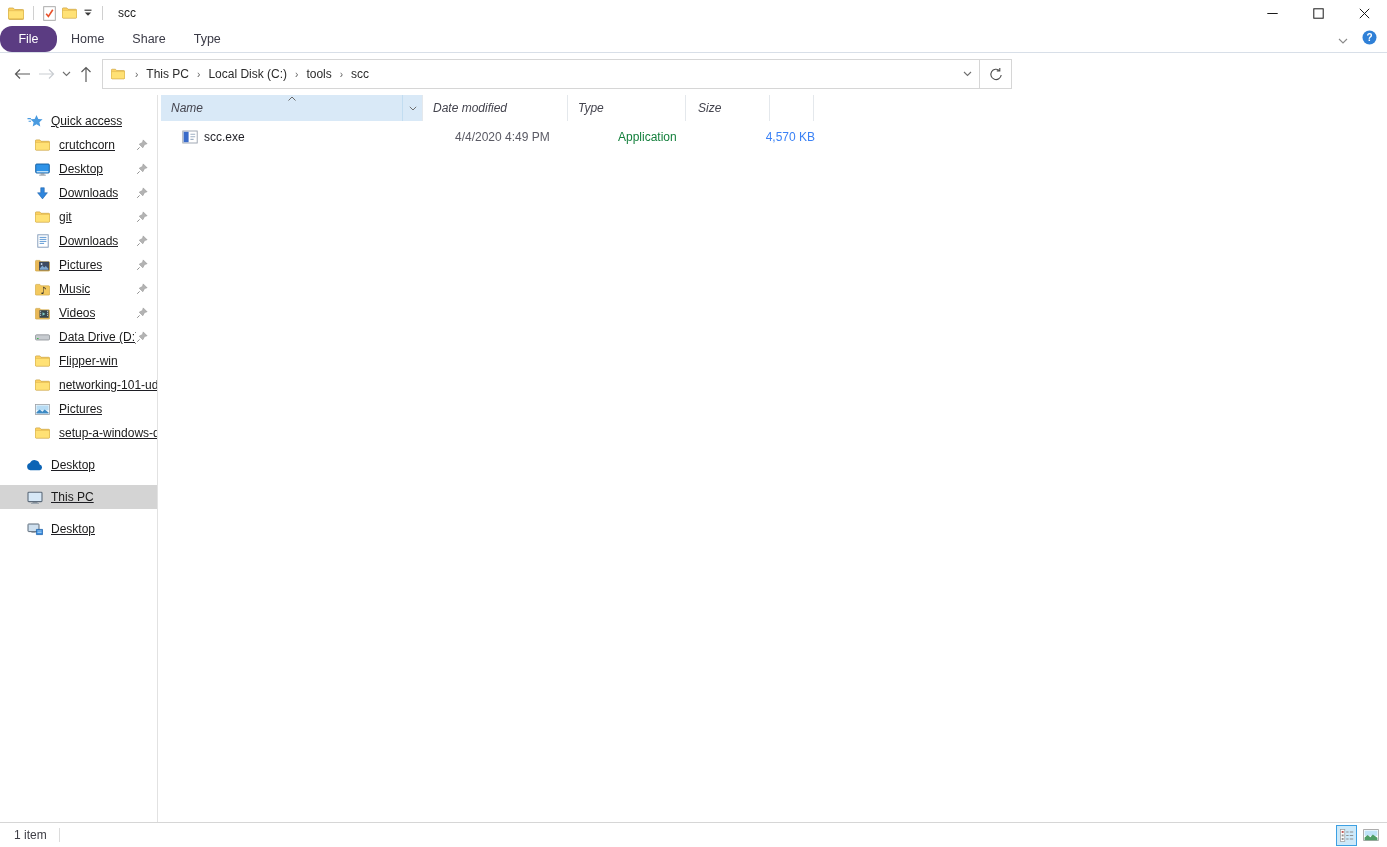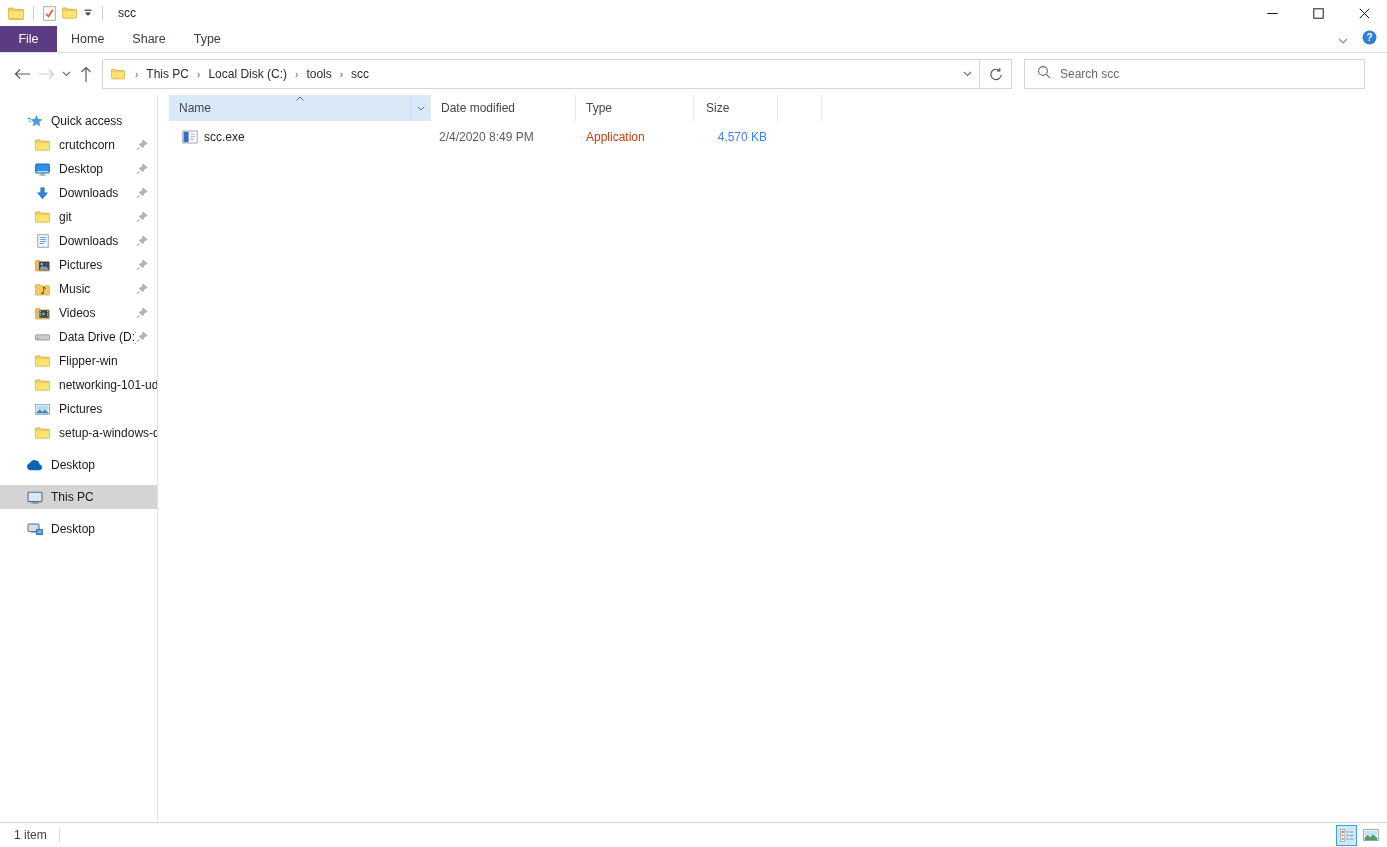--- a/index.html
+++ b/index.html
@@ -16,72 +16,72 @@
   .qat { display:flex; align-items:center; gap:6px; }
   .qat .sep { width:1px; height:14px; background:#d0d0d0; margin:0 3px; }
   .qat-btn { display:flex; align-items:center; justify-content:center; }
   .title-text { font-size:12px; color:#1a1a1a; margin-left:6px; }
   .win-controls { margin-left:auto; display:flex; height:26px; }
   .win-btn { width:46px; height:26px; display:flex; align-items:center; justify-content:center; }
 
   
   .ribbon-row { height:27px; display:flex; align-items:stretch; border-bottom:1px solid #d8dfe8; background:#fff; }
   .tab { display:flex; align-items:center; padding:0 14px; font-size:12.5px; color:#3a3a46; cursor:default; }
-  .tab.file { background:#5b3c82; color:#ffffff; width:57px; justify-content:center; padding:0; }
+  .tab.file { background:#5b3c82; color:#ffffff; width:57px; justify-content:center; padding:0;border-radius:12px; }
   .ribbon-right { margin-left:auto; display:flex; align-items:center; gap:14px; padding-right:10px; }
 
   
   .toolbar { height:42px; display:flex; align-items:center; padding:0 14px 0 10px; background:#fff; }
   .nav-btn { width:24px; height:28px; display:flex; align-items:center; justify-content:center; }
   .nav-chevron { width:16px; height:28px; display:flex; align-items:center; justify-content:center; }
   .address-bar { width:878px; height:30px; border:1px solid #d6d6d6; display:flex; align-items:center; margin-left:4px; background:#fff; }
   .crumb-folder { display:flex; align-items:center; margin:0 4px 0 8px; }
   .crumb { font-size:12px; color:#2b2b2b; padding:0 2px; white-space:nowrap; }
   .crumb-sep { font-size:10px; color:#5f5f5f; padding:0 6px; }
   .address-spacer { flex:1; }
   .address-chevron { width:24px; height:100%; display:flex; align-items:center; justify-content:center; }
   .refresh-btn { width:33px; height:30px; border:1px solid #d6d6d6; margin-left:-1px; display:flex; align-items:center; justify-content:center; background:#fff; }
   .search-box { width:341px; height:30px; border:1px solid #d6d6d6; margin-left:12px; display:flex; align-items:center; padding-left:12px; background:#fff; }
   .search-box input { border:none; outline:none; font-family:"Liberation Sans",sans-serif; font-size:12px; color:#333; width:280px; margin-left:9px; background:transparent; }
   .search-box input::placeholder { color:#666a6e; opacity:1; }
 
   
   .main { flex:1; display:flex; min-height:0; }
-  .sidebar { width:158px; border-right:1px solid #e2e2e2; padding-top:14px; overflow:hidden; }
+  .sidebar { width:158px; border-right:1px solid #e2e2e2; padding-top:14px; overflow:hidden;text-decoration:underline; }
   .side-item { height:24px; display:flex; align-items:center; font-size:12px; color:#1a1a1a; white-space:nowrap; cursor:default; }
   .side-item .icn { width:17px; display:flex; justify-content:center; flex:none; }
   .side-item.group .icn { margin-left:26px; }
   .side-item.child .icn { margin-left:34px; }
   .side-item .lbl { margin-left:8px; overflow:hidden; }
   .side-item .pin { margin-left:auto; margin-right:9px; flex:none; display:flex; }
   .side-item.group { margin-top:0; }
   .side-item.toplevel { margin-top:8px; }
   .side-item.selected { background:#d4d4d4; }
 
   .content { flex:1; min-width:0; display:flex; flex-direction:column; }
-  .list-header { height:26px; display:flex; margin-left:11px; font-size:12px; color:#44444e; }
+  .list-header { height:26px; display:flex; margin-left:3px; font-size:12px; color:#44444e;font-style:italic; }
   .hcell { display:flex; align-items:center; border-right:1px solid #e4e8ec; }
   .hcell .hlabel { padding-left:10px;text-align:center; }
   .col-name { width:262px; background:#d9e9f7; position:relative; border-right:1px solid #e4e8ec; display:flex; align-items:center; }
   .col-name .hlabel { padding-left:10px; }
   .sort-caret { position:absolute; top:1px; left:50%; transform:translateX(-50%); line-height:0; }
   .filter-chevron { margin-left:auto; width:20px; height:100%; border-left:1px solid #c2ddf1; display:flex; align-items:center; justify-content:center; }
   .col-date { width:145px; }
   .col-type { width:118px; }
   .col-size { width:84px; }
   .col-size .hlabel { padding-left:12px; }
   .col-extra { width:44px; border-right:1px solid #e4e8ec; }
 
-  .file-row { height:22px; display:flex; align-items:center; margin-left:9px; margin-top:5px; font-size:12px; }
+  .file-row { height:22px; display:flex; align-items:center; margin-left:9px; margin-top:5px; font-size:12px;gap:16px; }
   .file-row .cell { display:flex; align-items:center; }
   .cell-name { width:262px; }
   .cell-name .icn { margin-left:15px; display:flex; }
   .cell-name .fname { margin-left:6px; color:#1e1e24; }
   .cell-date { width:145px; padding-left:10px; color:#5a5a64; }
-  .cell-type { width:118px; padding-left:12px; color:#c2410c; }
+  .cell-type { width:118px; padding-left:12px; color:#15803d; }
   .cell-size { width:84px; justify-content:flex-end; padding-right:9px; color:#3b82f6; }
 
   
   .statusbar { height:25px; border-top:1px solid #d6d6d6; display:flex; align-items:center; padding-left:14px; font-size:12px; color:#3e3e46; }
   .status-sep { width:1px; height:14px; background:#dcdcdc; margin-left:12px; }
   .view-buttons { margin-left:auto; display:flex; align-items:center; margin-right:6px; gap:3px; }
   .view-btn { width:21px; height:21px; display:flex; align-items:center; justify-content:center; border:1px solid transparent; }
   .view-btn.active { border-color:#3da0e3; background:#cde9f9; }
 </style>
 </head>
@@ -201,29 +201,20 @@
             <path d="M1 1l3.5 3.5L8 1" fill="none" stroke="#6f6f6f" stroke-width="1.1"></path>
           </svg>
       </span>
     </div>
     <span class="refresh-btn">
       <svg width="14" height="15" viewBox="0 0 14 15">
           <path d="M12.2 8a5.2 5.2 0 1 1-1.6-4.4" fill="none" stroke="#4a4a4a" stroke-width="1.1"></path>
           <path d="M10.8.9v3h-3" fill="none" stroke="#4a4a4a" stroke-width="1.1"></path>
         </svg>
     </span>
-    <div class="search-box">
-      <span>
-        <svg width="14" height="14" viewBox="0 0 14 14">
-            <circle cx="6" cy="6" r="4.4" fill="none" stroke="#6b6b6b" stroke-width="1.1"></circle>
-            <path d="M9.4 9.4 12.8 12.8" stroke="#6b6b6b" stroke-width="1.1"></path>
-          </svg>
-      </span>
-      <input type="text" placeholder="Search scc" style="">
-    </div>
   </div>
 
   <div class="main">
 
     <div class="sidebar">
 
       <div class="side-item group">
         <span class="icn">
           <svg width="16" height="14" viewBox="0 0 16 14">
               <path d="M9.5.9 11.3 4.9 15.6 5.3 12.4 8.2 13.3 12.5 9.5 10.3 5.7 12.5 6.6 8.2 3.4 5.3 7.7 4.9z" fill="#4a9be0"></path>
@@ -493,21 +484,21 @@
         <div class="cell cell-name">
           <span class="icn">
             <svg width="16" height="14" viewBox="0 0 16 14">
                 <rect x=".8" y="1" width="14.4" height="12" fill="#fff" stroke="#98a0ad" stroke-width=".9"></rect>
                 <rect x="1.6" y="1.8" width="5" height="10.4" fill="#3a6bc9"></rect>
                 <path d="M8.4 4.2h4.8M8.4 6.8h4.8M8.4 9.4h3.2" stroke="#9fb0c4" stroke-width="1.1"></path>
               </svg>
           </span>
           <span class="fname">scc.exe</span>
         </div>
-        <div class="cell cell-date">2/4/2020 8:49 PM</div>
+        <div class="cell cell-date">4/4/2020 4:49 PM</div>
         <div class="cell cell-type">Application</div>
         <div class="cell cell-size">4,570 KB</div>
       </div>
     </div>
   </div>
 
   <div class="statusbar">
     <span>1 item</span>
     <span class="status-sep"></span>
     <div class="view-buttons">

